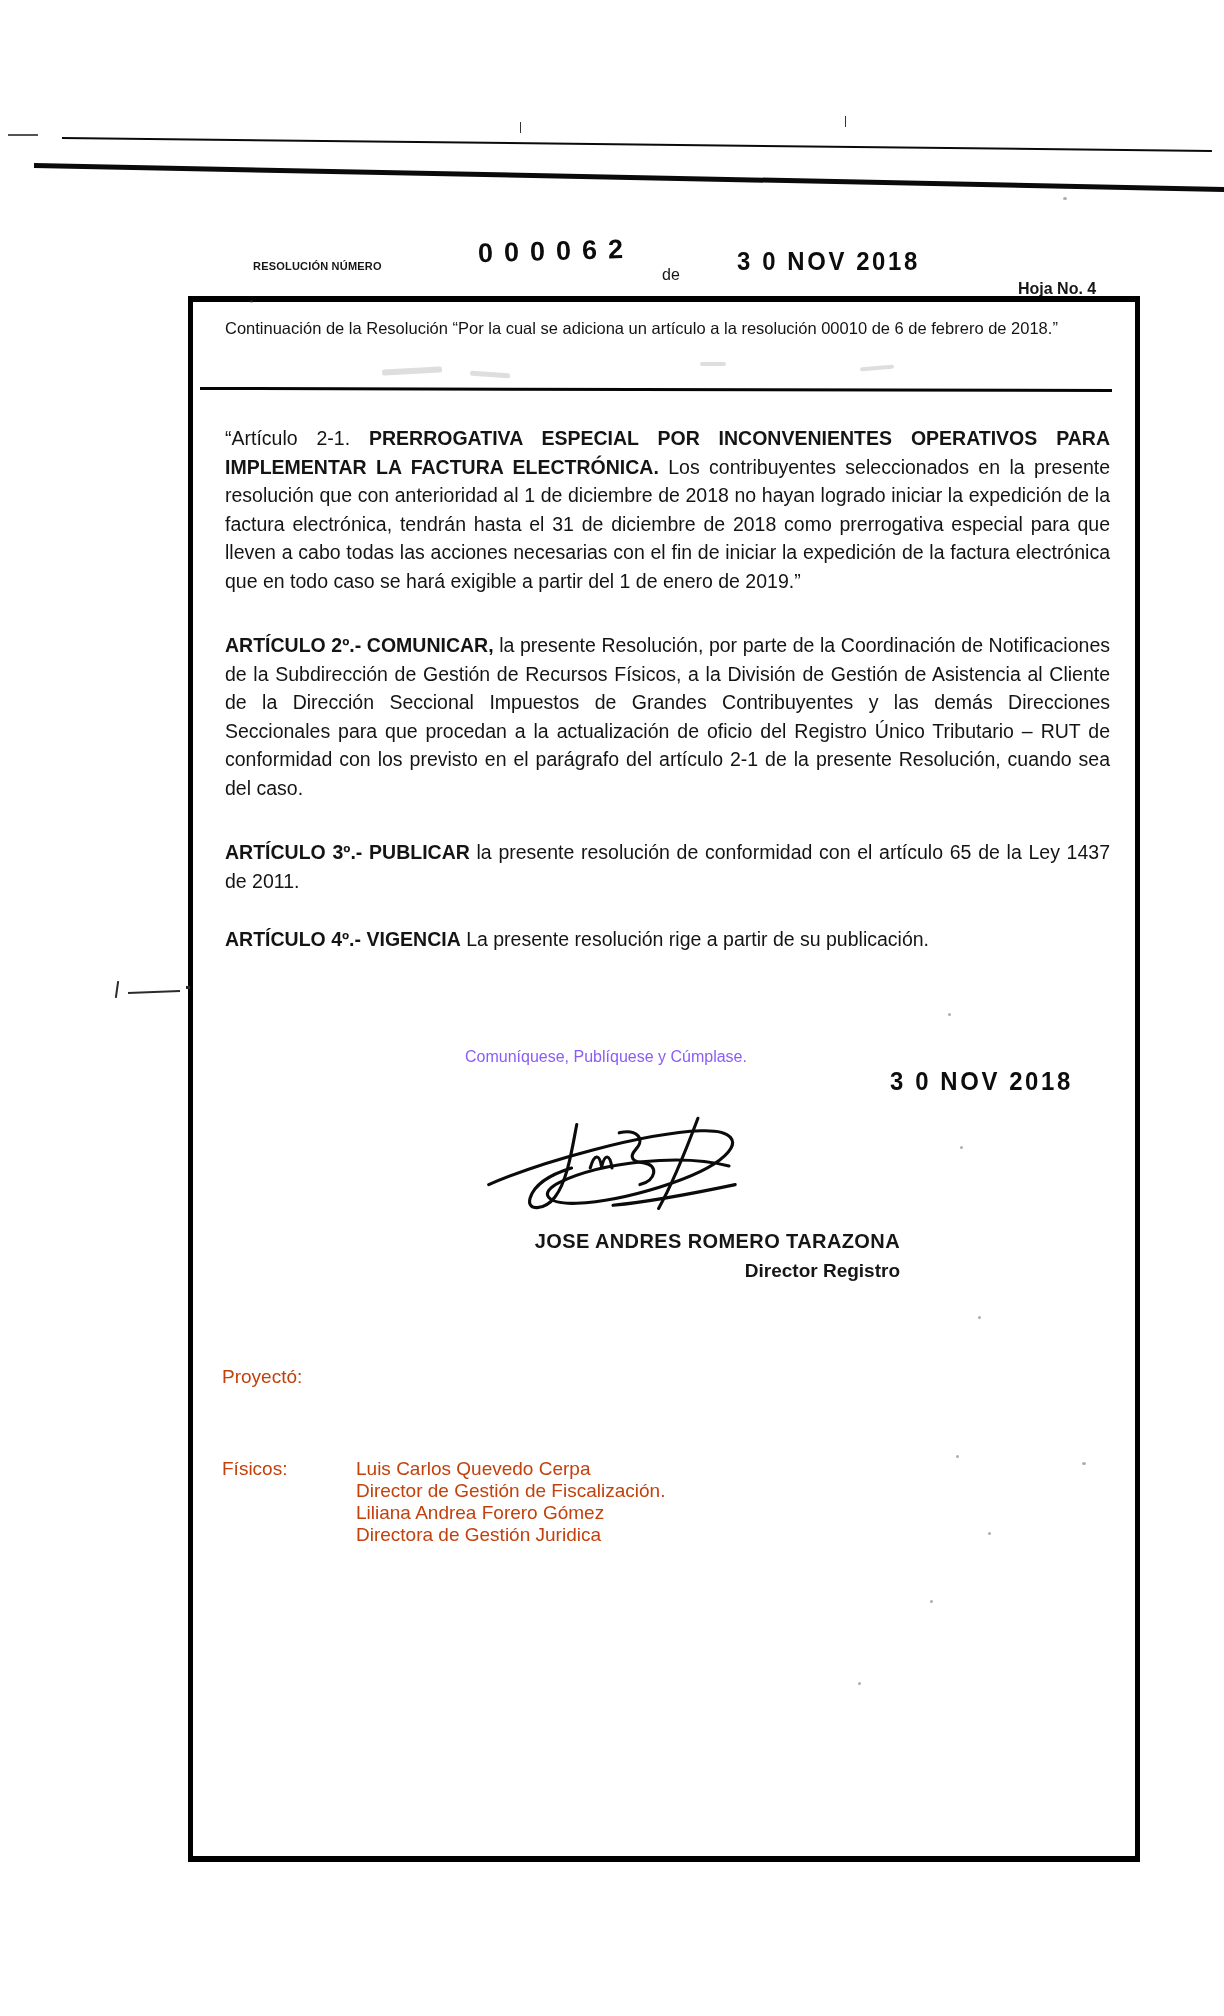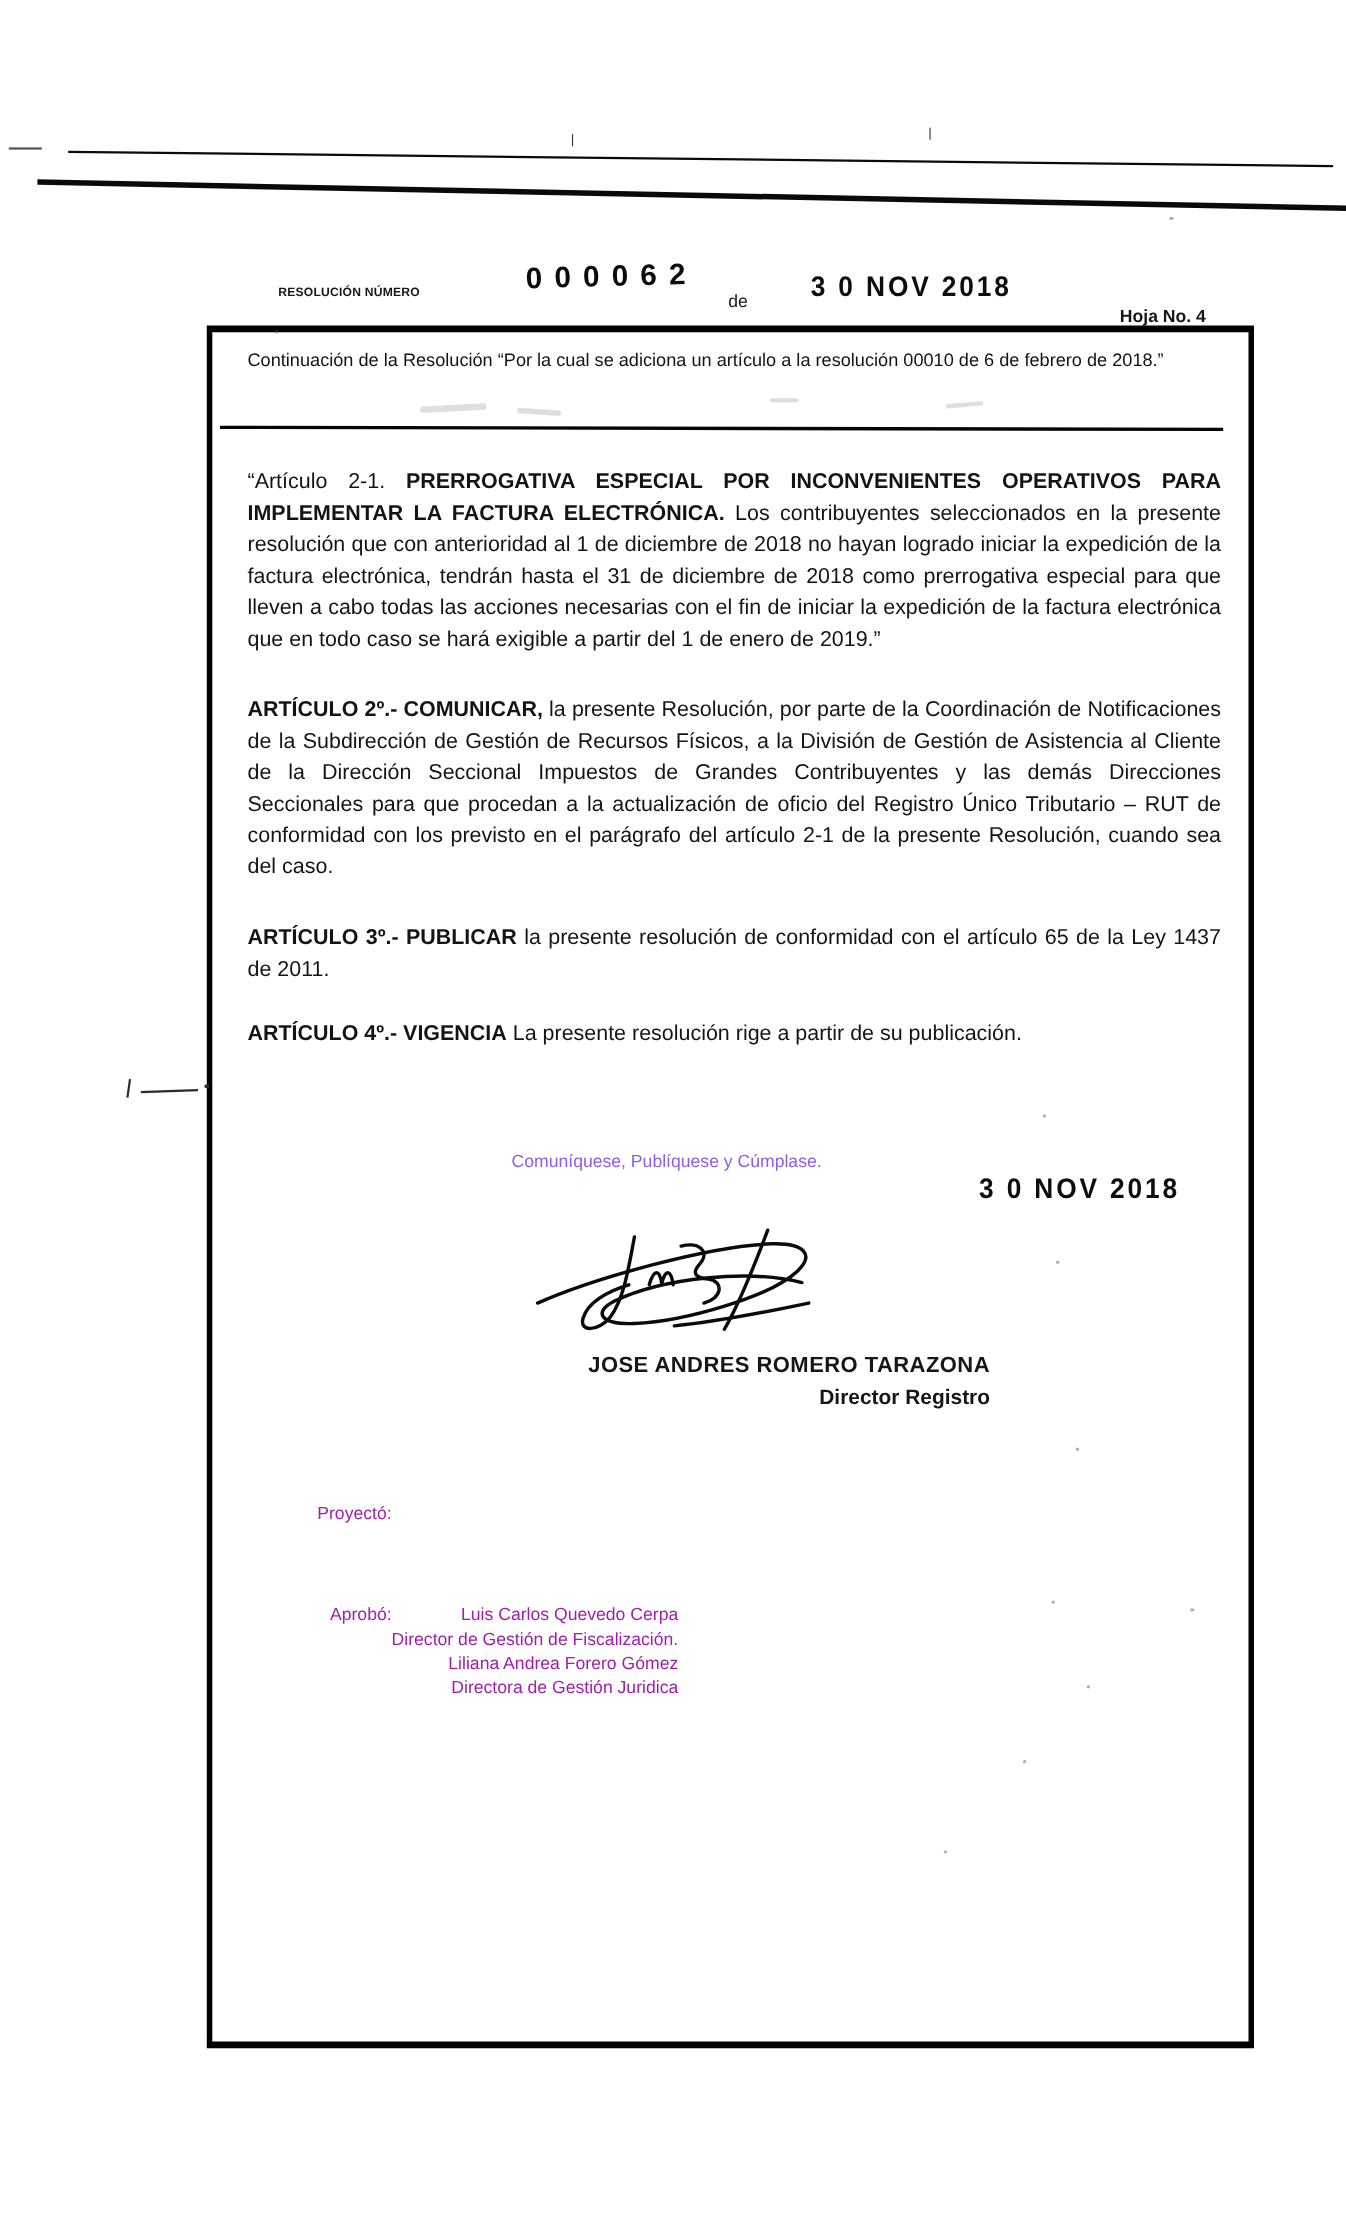--- a/index.html
+++ b/index.html
@@ -63,21 +63,21 @@
 
   .closing { position:absolute; left:465px; top:1048px; font-size:16px; color:#8b5cf6; }
 
   .sig-wrap { position:absolute; left:468px; top:1108px; width:290px; height:118px; }
   .sig-wrap svg { width:100%; height:100%; }
 
   .signer { position:absolute; left:440px; top:1230px; width:460px; text-align:right; }
   .signer .name { font-size:20px; font-weight:bold; letter-spacing:.4px; white-space:nowrap; }
   .signer .title { font-size:19px; font-weight:bold; margin-top:7px; }
 
-  .footer-row { position:absolute; left:222px; display:flex; font-size:16px; line-height:22px; color:#a21caf;text-align:right; }
+  .footer-row { position:absolute; left:222px; display:flex; font-size:19px; line-height:22px; color:#c2410c; }
   .footer-row .lbl { width:134px; flex:0 0 134px; }
   .footer-row.proyecto { top:1366px; }
   .footer-row.aprobo { top:1458px; }
 
   
   .margin-mark-h { position:absolute; left:128px; top:991px; width:52px; height:2px; background:#2b2b2b; transform:rotate(-2deg); }
   .margin-mark-v { position:absolute; left:116px; top:981px; width:2px; height:17px; background:#2b2b2b; transform:rotate(8deg); }
   .margin-mark-dot { position:absolute; left:186px; top:986px; width:4px; height:3px; background:#2b2b2b; }
 </style>
 </head>
@@ -133,21 +133,21 @@
 
 <div class="margin-mark-v"></div>
 <div class="margin-mark-h"></div>
 <div class="margin-mark-dot"></div>
 
 <div class="footer-row proyecto">
   <div class="lbl">Proyectó:</div>
 </div>
 
 <div class="footer-row aprobo">
-  <div class="lbl">Aprobó:</div>
+  <div class="lbl">Físicos:</div>
   <div class="vals">
     <div>Luis Carlos Quevedo Cerpa</div>
     <div>Director de Gestión de Fiscalización.</div>
     <div>Liliana Andrea Forero Gómez</div>
     <div>Directora de Gestión Juridica</div>
   </div>
 </div>
 
 <div class="speck" style="left:1063px; top:197px; width:4px; height:3px;"></div>
 <div class="speck" style="left:948px; top:1013px; width:3px; height:3px;"></div>

